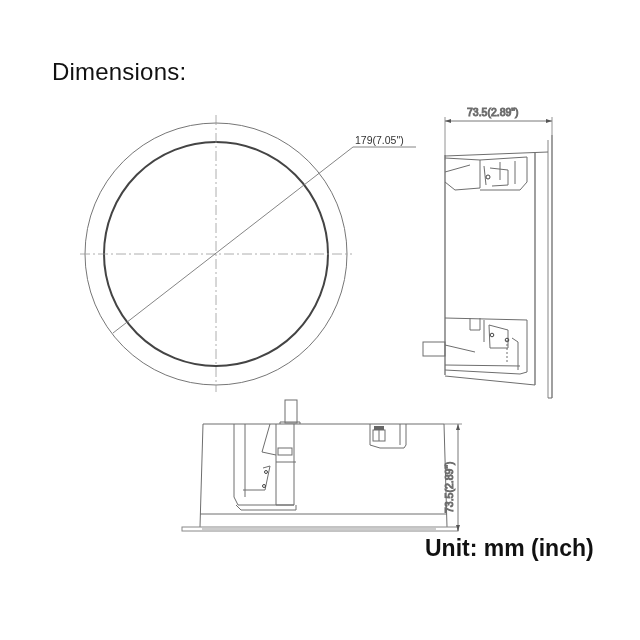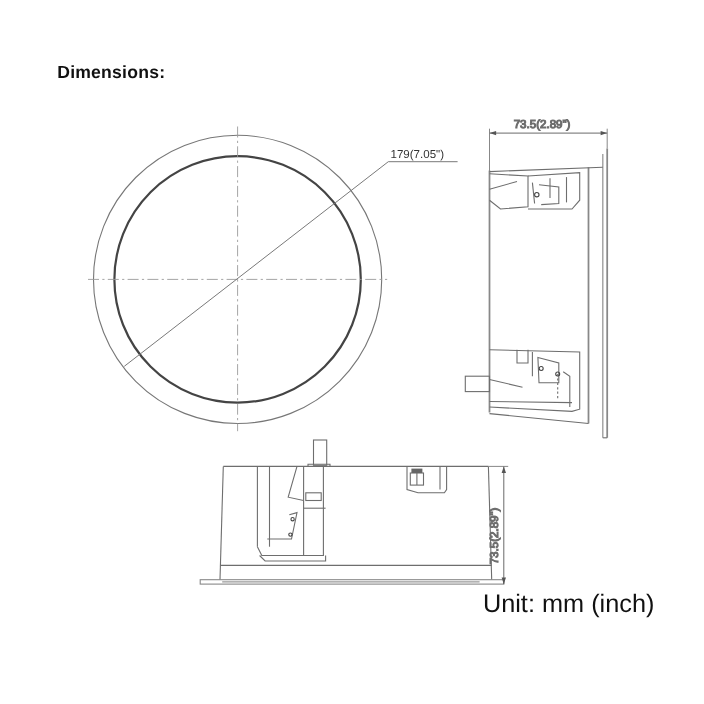--- a/index.html
+++ b/index.html
@@ -1,18 +1,18 @@
 <!DOCTYPE html>
 <html><head>
 <meta charset="utf-8">
 <style>
   html, body { margin: 0; padding: 0; background: #ffffff; }
   body { width: 640px; height: 640px; position: relative; overflow: hidden; font-family: "Liberation Sans", "DejaVu Sans", sans-serif; }
-  .title { position: absolute; left: 52px; top: 58px; font-size: 16px; font-weight: bold; color: #111111; letter-spacing: 0.2px; }
-  .unit { position: absolute; left: 439px; top: 535px; font-size: 23px; font-weight: normal; color: #111111; }
+  .title { position: absolute; left: 52px; top: 58px; font-size: 24px; font-weight: normal; color: #111111; letter-spacing: 0.2px; }
+  .unit { position: absolute; left: 425px; top: 535px; font-size: 23px; font-weight: bold; color: #111111; }
   svg.drawing { position: absolute; left: 0; top: 0; }
   .dimtext { font-family: "Liberation Sans", "DejaVu Sans", sans-serif; font-size: 10.5px; fill: #333333; }
 </style>
 </head>
 <body>
 
 <div class="title">Dimensions:</div>
 
 <svg class="drawing" width="640" height="640" viewBox="0 0 640 640" xmlns="http://www.w3.org/2000/svg">
 

